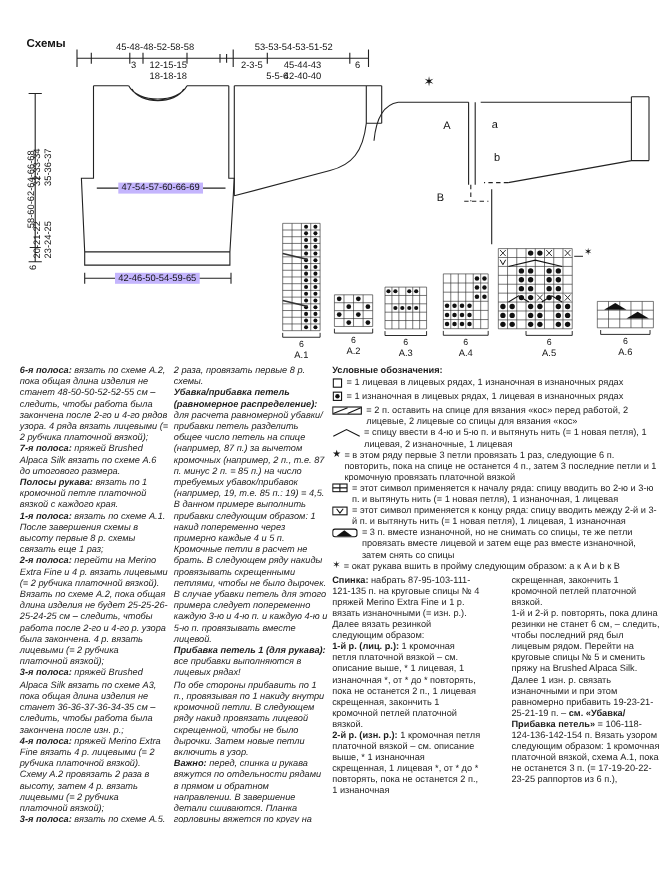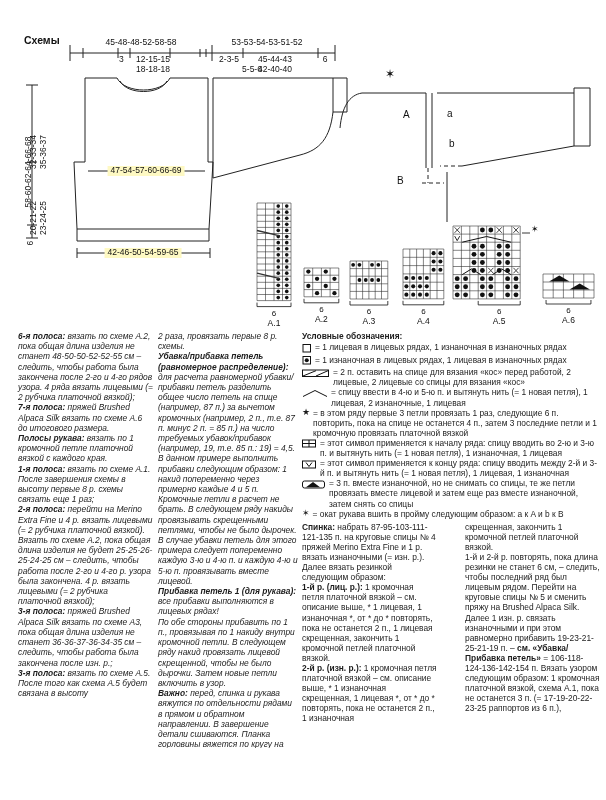--- a/index.html
+++ b/index.html
@@ -1,21 +1,21 @@
 <!DOCTYPE html>
 <html lang="ru"><head>
 <meta charset="utf-8">
 <style>
   html,body{margin:0;padding:0;background:#fff;}
   .page{position:relative;width:606px;height:748px;background:#fff;overflow:hidden;
         font-family:"Liberation Sans","DejaVu Sans",sans-serif;color:#1c1c1c;}
   svg.schem{position:absolute;left:0;top:0;pointer-events:none;}
   .slbl{position:absolute;font-size:8.5px;line-height:9.5px;white-space:nowrap;color:#111;}
   .ctr{transform:translateX(-50%);text-align:left;}
-  .mlab{background:#fef9c3;padding:0 3px;}
+  .mlab{background:#c4b5fd;padding:0 3px;}
   .rot{position:absolute;transform:rotate(-90deg);transform-origin:left bottom;white-space:nowrap;
        font-size:8.5px;line-height:9.5px;color:#111;}
   .rot div{display:inline-block;vertical-align:top;}
   .rot .l2{display:block;}
   .schemes{font-size:10.5px;font-weight:bold;}
   .big{font-size:10px;}
   .star1{font-size:12px;}
   .star2{font-size:9px;}
   .chart{position:absolute;}
   .col{position:absolute;font-size:8.4px;line-height:10.2px;text-align:left;}
@@ -342,20 +342,21 @@
         <text x="26.5" y="50" text-anchor="middle" font-size="8.5" fill="#111">A.6</text>
       </svg></div>
 
   <div class="col" id="col1">
       <p><b>6-я полоса:</b><span> вязать по схеме А.2, пока общая длина изделия не станет 48-50-50-52-52-55 см – следить, чтобы работа была закончена после 2-го и 4-го рядов узора. 4 ряда вязать лицевыми (= 2 рубчика платочной вязкой);</span></p>
       <p><b>7-я полоса:</b><span> пряжей Brushed Alpaca Silk вязать по схеме А.6 до итогового размера.</span></p>
       <p><b>Полосы рукава:</b><span> вязать по 1 кромочной петле платочной вязкой с каждого края.</span></p>
       <p><b>1-я полоса:</b><span> вязать по схеме А.1. После завершения схемы в высоту первые 8 р. схемы связать еще 1 раз;</span></p>
       <p><b>2-я полоса:</b><span> перейти на Merino Extra Fine и 4 р. вязать лицевыми (= 2 рубчика платочной вязкой). Вязать по схеме А.2, пока общая длина изделия не будет 25-25-26-25-24-25 см – следить, чтобы работа после 2-го и 4-го р. узора была закончена. 4 р. вязать лицевыми (= 2 рубчика платочной вязкой);</span></p>
       <p><b>3-я полоса:</b><span> пряжей Brushed Alpaca Silk вязать по схеме А3, пока общая длина изделия не станет 36-36-37-36-34-35 см – следить, чтобы работа была закончена после изн. р.;</span></p>
+      <p><b>4-я полоса:</b><span> пряжей Merino Extra Fine вязать 4 р. лицевыми (= 2 рубчика платочной вязкой). Схему А.2 провязать 2 раза в высоту, затем 4 р. вязать лицевыми (= 2 рубчика платочной вязкой);</span></p>
       <p><b>3-я полоса:</b><span> вязать по схеме А.5. После того как схема А.5 будет связана в высоту</span></p>
     </div>
   <div class="col" id="col2">
       <p><span>2 раза, провязать первые 8 р. схемы.</span></p>
       <p><b>Убавка/прибавка петель (равномерное распределение):</b><span> для расчета равномерной убавки/прибавки петель разделить общее число петель на спице (например, 87 п.) за вычетом кромочных (например, 2 п., т.е. 87 п. минус 2 п. = 85 п.) на число требуемых убавок/прибавок (например, 19, т.е. 85 п.: 19) = 4,5.</span></p>
       <p><span>В данном примере выполнить прибавки следующим образом: 1 накид попеременно через примерно каждые 4 и 5 п. Кромочные петли в расчет не брать. В следующем ряду накиды провязывать скрещенными петлями, чтобы не было дырочек. В случае убавки петель для этого примера следует попеременно каждую 3-ю и 4-ю п. и каждую 4-ю и 5-ю п. провязывать вместе лицевой.</span></p>
       <p><b>Прибавка петель 1 (для рукава):</b><span> все прибавки выполняются в лицевых рядах!</span></p>
       <p><span>По обе стороны прибавить по 1 п., провязывая по 1 накиду внутри кромочной петли. В следующем ряду накид провязать лицевой скрещенной, чтобы не было дырочки. Затем новые петли включить в узор.</span></p>
       <p><b>Важно:</b><span> перед, спинка и рукава вяжутся по отдельности рядами в прямом и обратном направлении. В завершение детали сшиваются. Планка горловины вяжется по кругу на коротких круговых спицах.</span></p>
     </div>

